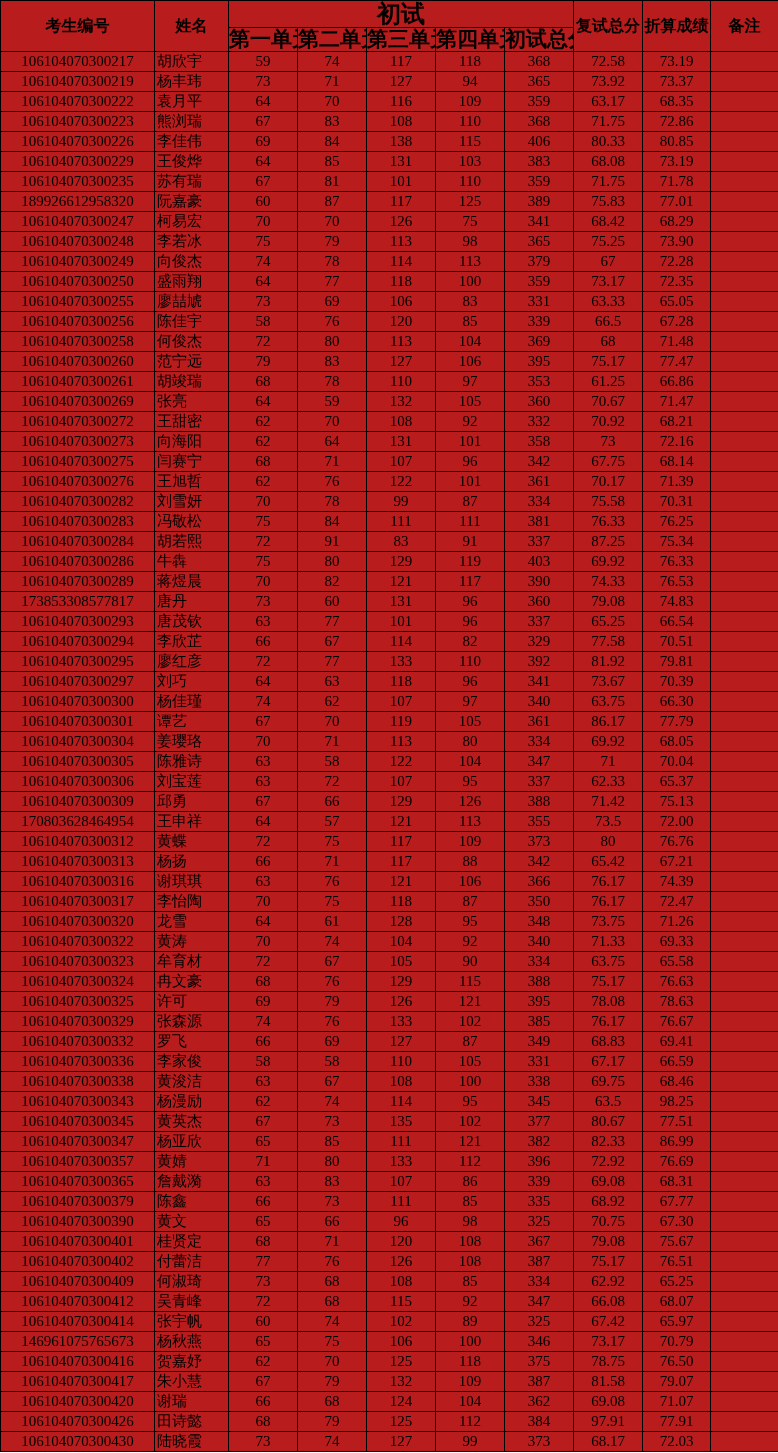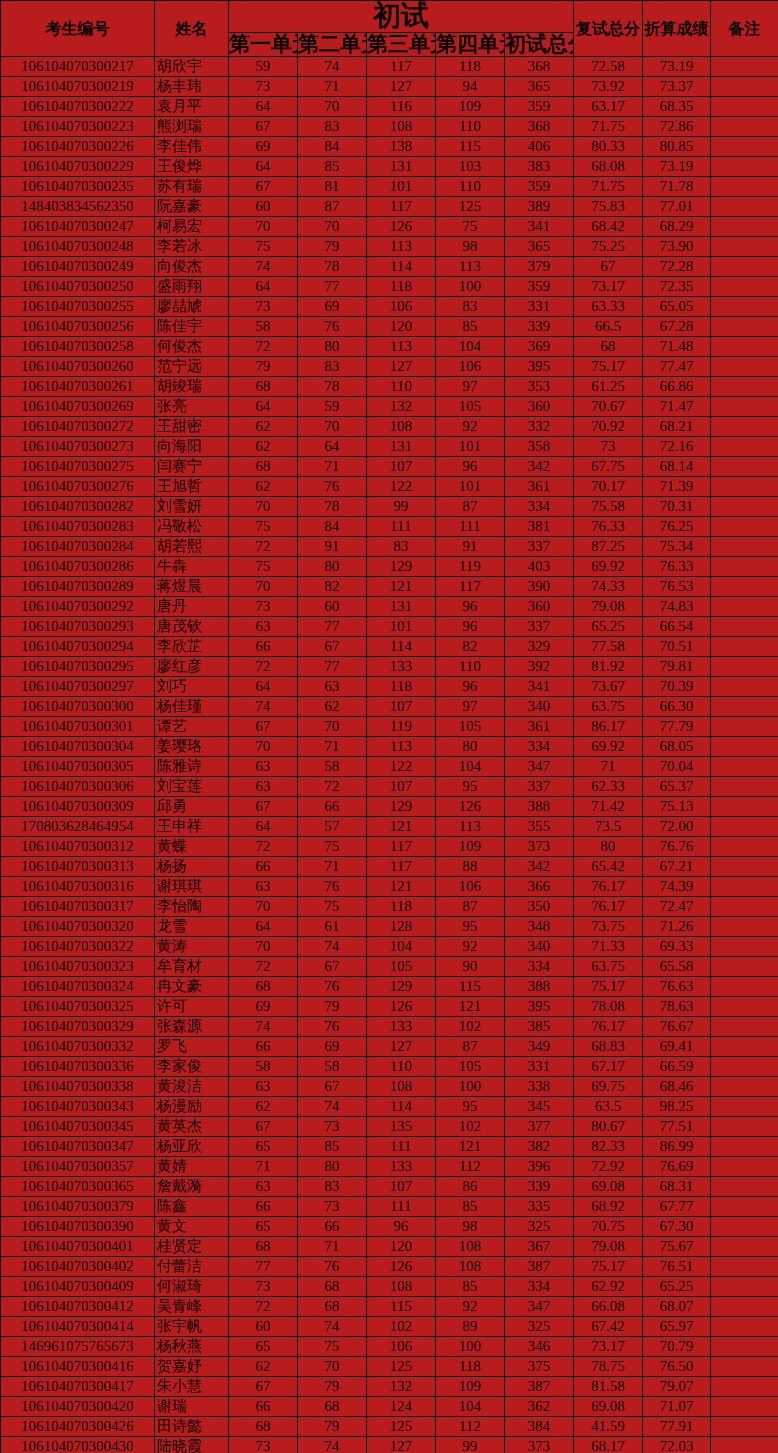--- a/index.html
+++ b/index.html
@@ -34,21 +34,21 @@
   col.c-cv, col.c-rm { width: 68px; }
 
   thead th {
     font-weight: bold;
     font-size: 21px;
     line-height: 1.1;
   }
   thead tr.h-top th { height: 23px; }
   thead tr.h-sub th { height: 20px; }
   th.chushi-span {
-    font-size: 28px;
+    font-size: 24px;
     height: 23px;
   }
   th.big-label { font-size: 16px; }
 
   tbody td {
     height: 19px;
     font-size: 15px;
     line-height: 19px;
   }
   tbody td.cell-name {
@@ -171,21 +171,21 @@
           <td>67</td>
           <td>81</td>
           <td>101</td>
           <td>110</td>
           <td>359</td>
           <td>71.75</td>
           <td>71.78</td>
           <td></td>
         </tr>
         <tr>
-          <td class="cell-id">148403834562350</td>
+          <td class="cell-id">189926612958320</td>
           <td class="cell-name">阮嘉豪</td>
           <td>60</td>
           <td>87</td>
           <td>117</td>
           <td>125</td>
           <td>389</td>
           <td>75.83</td>
           <td>77.01</td>
           <td></td>
         </tr>
@@ -411,21 +411,21 @@
           <td>70</td>
           <td>82</td>
           <td>121</td>
           <td>117</td>
           <td>390</td>
           <td>74.33</td>
           <td>76.53</td>
           <td></td>
         </tr>
         <tr>
-          <td class="cell-id">106104070300292</td>
+          <td class="cell-id">173853308577817</td>
           <td class="cell-name">唐丹</td>
           <td>73</td>
           <td>60</td>
           <td>131</td>
           <td>96</td>
           <td>360</td>
           <td>79.08</td>
           <td>74.83</td>
           <td></td>
         </tr>
@@ -910,21 +910,21 @@
           <td></td>
         </tr>
         <tr>
           <td class="cell-id">106104070300426</td>
           <td class="cell-name">田诗懿</td>
           <td>68</td>
           <td>79</td>
           <td>125</td>
           <td>112</td>
           <td>384</td>
-          <td>41.59</td>
+          <td>97.91</td>
           <td>77.91</td>
           <td></td>
         </tr>
         <tr>
           <td class="cell-id">106104070300430</td>
           <td class="cell-name">陆晓霞</td>
           <td>73</td>
           <td>74</td>
           <td>127</td>
           <td>99</td>

